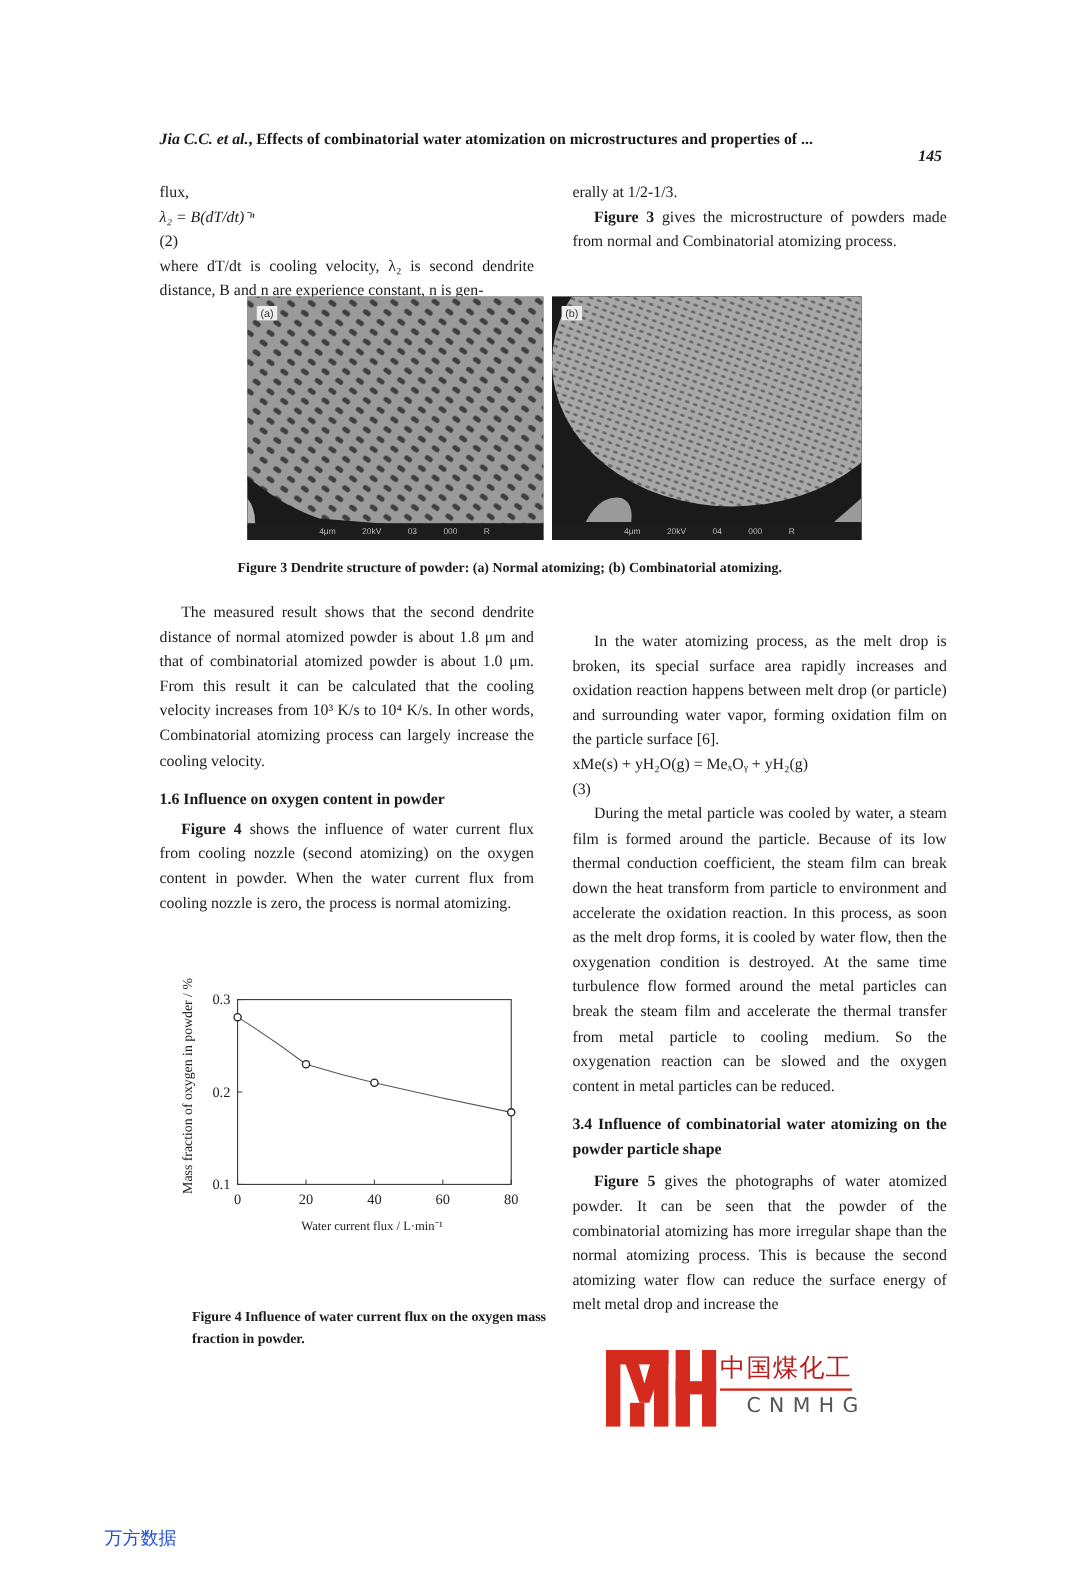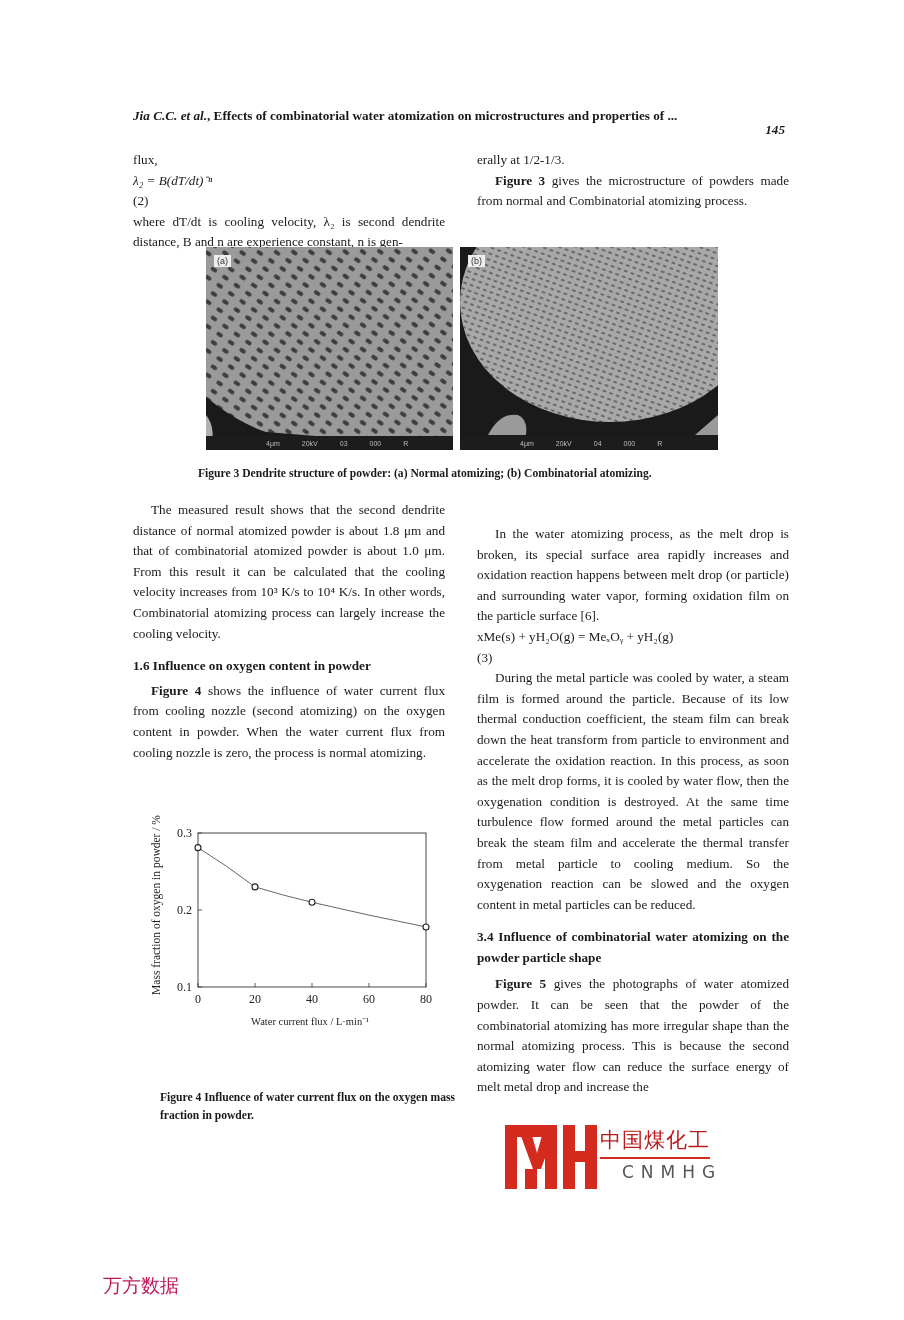--- a/index.html
+++ b/index.html
@@ -23,22 +23,22 @@
                 color:#bbb; font-size:7px; font-family:"Liberation Sans", sans-serif;
                 display:flex; align-items:center; gap:22px; padding-left:60px; box-sizing:border-box; }
   .caption { font-weight:bold; font-size:11.6px; }
   .chart-wrap { position:absolute; left:140px; top:790px; width:310px; height:240px; }
   .logo { position:absolute; left:505px; top:1125px; }
   .logo-cn { position:absolute; left:600px; top:1126px; font-family:"DejaVu Sans", sans-serif;
              font-size:21px; color:#b91c1c; letter-spacing:1px; }
   .logo-line { position:absolute; left:600px; top:1157px; width:110px; height:2px; background:#d52b1e; }
   .logo-en { position:absolute; left:601px; top:1162px; font-family:"DejaVu Sans", sans-serif;
              font-size:17px; color:#555; letter-spacing:7px;margin-left:21px; }
-  .footer { position:absolute; left:103px; top:1273px; font-family:"DejaVu Sans", sans-serif;
-            font-size:19px; color:#be185d; }
+  .footer { position:absolute; left:87px; top:1273px; font-family:"DejaVu Sans", sans-serif;
+            font-size:15px; color:#1d4ed8; }
 </style>
 </head>
 <body>
 
 <div class="abs header">
   <span class="authors">Jia C.C. et al.</span><span>, Effects of combinatorial water atomization on microstructures and properties of ...</span>
   <span class="page">145</span>
 </div>
 
 <div class="col" style="left:133px; top:150px; width:312px;">

